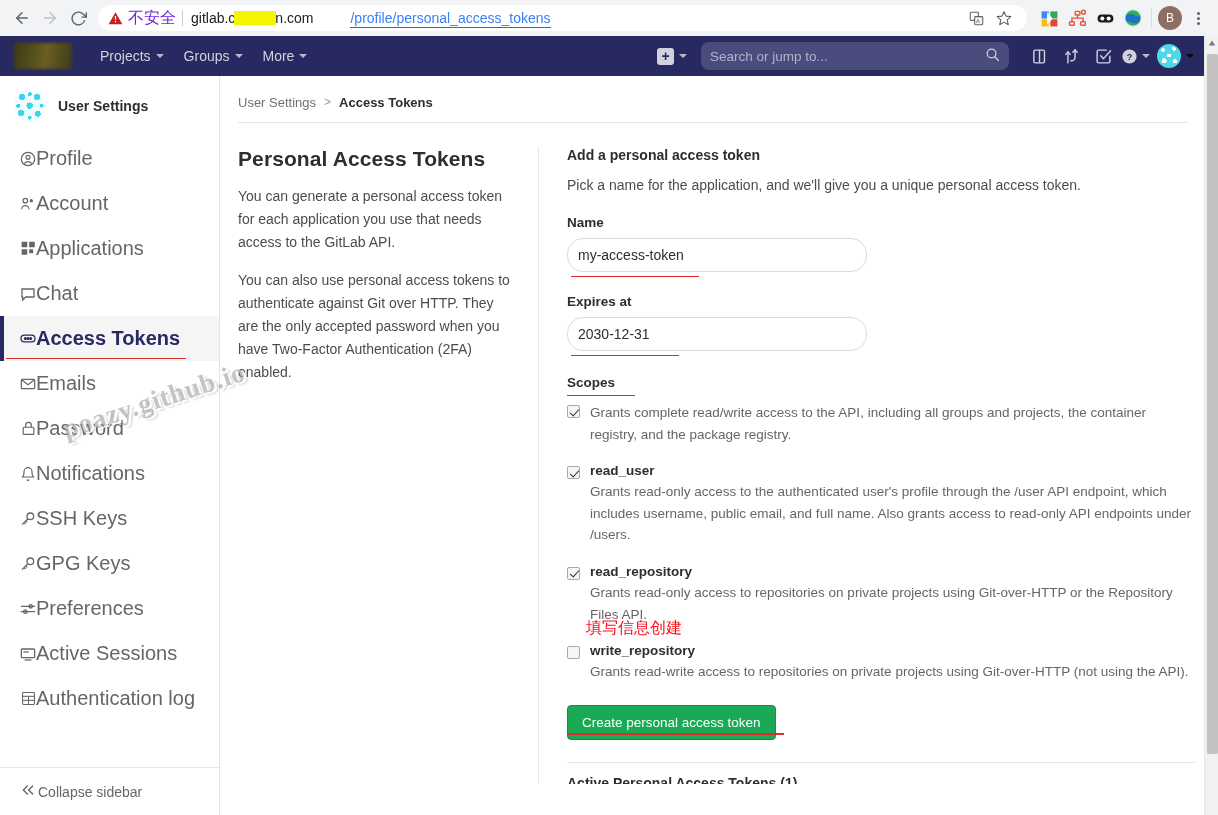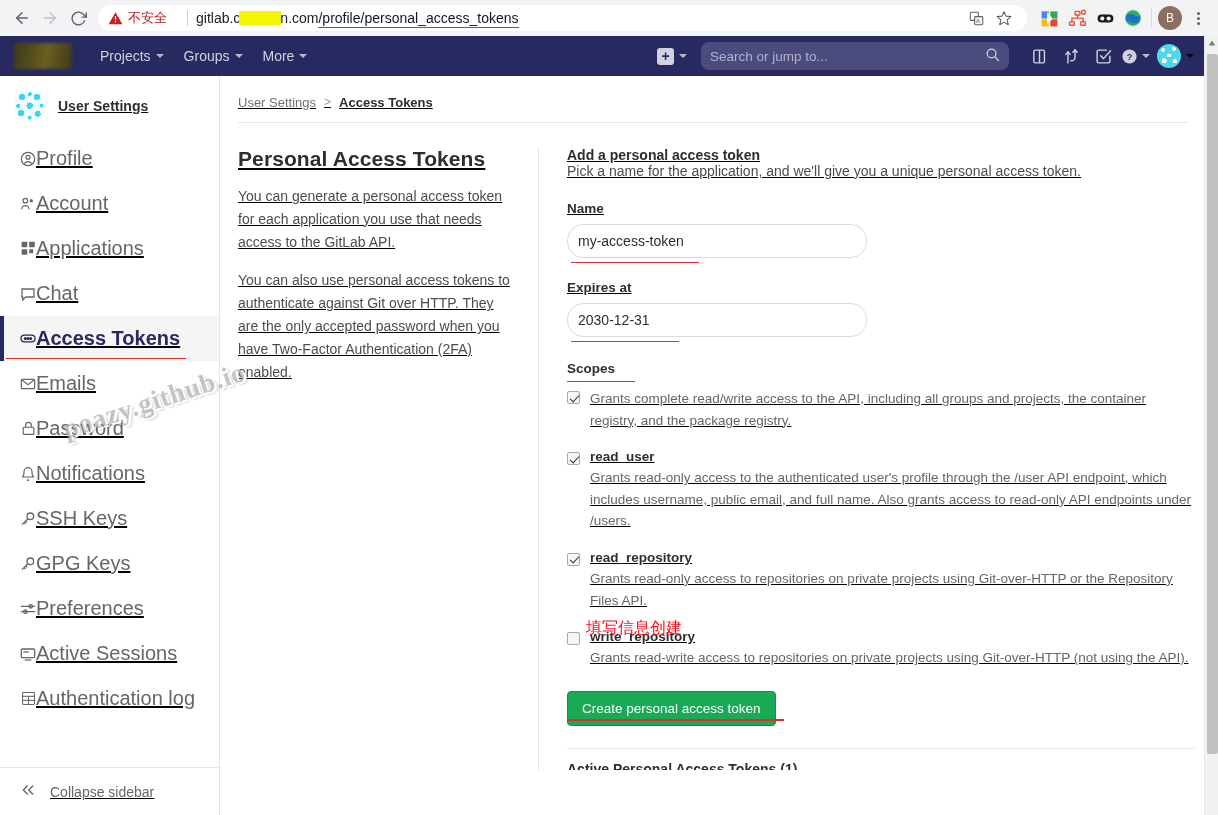--- a/index.html
+++ b/index.html
@@ -36,30 +36,30 @@
     background: #fff;
     border-radius: 13px;
     display: flex; align-items: center;
     padding: 0 10px;
     font-size: 14px;
     position: relative;
     overflow: hidden;
   }
   #warn-triangle { margin-right: 5px; display:flex; align-items:center;}
   #insecure-label {
-    color: #b91c1c; font-size: 13px;
+    color: #6d28d9; font-size: 16px;
     white-space: nowrap;
-    margin-right: 20px;
+    margin-right: 6px;
   }
   #omni-divider {
     width: 1px; height: 16px; background: #cdcdcd; margin-right: 8px;
   }
   #url-text { color: #202124; font-size: 14px; white-space: nowrap; position: relative; }
   #url-text .url-host { color: #202124; }
-  #url-text .url-path { color: #0f172a; border-bottom: 1px solid #d93025; padding-bottom:1px;}
+  #url-text .url-path { color: #3b82f6; border-bottom: 1px solid #d93025; padding-bottom:1px;margin-left:37px;}
   .url-redact {
     display: inline-block;
     width: 42px; height: 14px;
     background: #f5f500;
     vertical-align: -2px;
     margin: 0 -1px;
   }
   #omni-right { margin-left: auto; display: flex; align-items: center; gap: 2px; }
   .omni-icon { width: 26px; height: 26px; display:flex; align-items:center; justify-content:center; color:#5f6368; cursor:pointer;}
 
@@ -128,21 +128,21 @@
     background:
       radial-gradient(circle at 25% 25%, #ffffff 0 2px, transparent 2px),
       radial-gradient(circle at 70% 20%, #ffffff 0 2px, transparent 2px),
       radial-gradient(circle at 30% 70%, #ffffff 0 2.5px, transparent 2.5px),
       radial-gradient(circle at 75% 72%, #ffffff 0 2px, transparent 2px),
       radial-gradient(circle at 50% 48%, #ffffff 0 2px, transparent 2px),
       #4fd8e8;
   }
 
   
-  #page-body { display: flex; width: 1204px; height: 739px; position: relative; text-decoration: underline; }
+  #page-body { display: flex; width: 1204px; height: 739px; position: relative; }
 
   
   #sidebar {
     width: 220px; flex: 0 0 220px;
     background: #fff;
     border-right: 1px solid #e5e5e5;
     display: flex; flex-direction: column;
     position: relative;
   }
   #sidebar-header {
@@ -185,21 +185,21 @@
   .sb-item.active::before {
     content:""; position:absolute; left:0; top:0; bottom:0; width:4px; background:#292961;
   }
   .sb-underline {
     position: absolute; left: 6px; bottom: 2px; height: 1px; background: #d93025; width: 180px;
   }
   #sidebar-spacer { flex: 1 1 auto; }
   #collapse-row {
     border-top: 1px solid #e5e5e5;
     height: 48px;
-    display:flex; align-items:center; gap:14px;
+    display:flex; align-items:center; gap:2px;
     padding-left: 20px;
     color:#666; font-size:14px; cursor:pointer;
   }
 
   
   #watermark {
     position: absolute;
     left: 60px; top: 310px;
     transform: rotate(-18deg);
     font-size: 27px;
@@ -228,21 +228,21 @@
   #crumb-rule { border-bottom: 1px solid #e5e5e5; margin-top: 6px; }
 
   #two-col { display: flex; padding-top: 24px; }
   #left-col { width: 300px; flex: 0 0 300px; padding-right: 26px; }
   #col-divider { width:1px; background:#e5e5e5; flex:0 0 1px; margin-right: 28px; }
   #right-col { flex: 1 1 auto; padding-right: 6px; }
 
   h1#page-title { font-size: 21px; font-weight: bold; color: #2e2e2e; margin-bottom: 14px; letter-spacing:.1px;}
   .lead { font-size: 14px; color: #4c4c4c; line-height: 1.63; margin-bottom: 16px; }
 
-  h2#form-title { font-size: 14px; font-weight: bold; color:#2e2e2e; }
+  h2#form-title { font-size: 14px; font-weight: bold; color:#2e2e2e; margin-bottom: 14px; }
   #form-desc { font-size: 14px; color: #4c4c4c; margin-bottom: 22px; }
 
   .field-label { font-size: 13.5px; font-weight: bold; color:#2e2e2e; margin-bottom: 8px; display:block;}
   .field-wrap { position: relative; margin-bottom: 22px; width: 300px; }
   .field-wrap input {
     width: 300px; height: 34px;
     border: 1px solid #dbdbdb; border-radius: 16px;
     padding: 0 10px; font-size: 14px; color: #2e2e2e;
     font-family: inherit; outline: none; background:#fff;
   }

